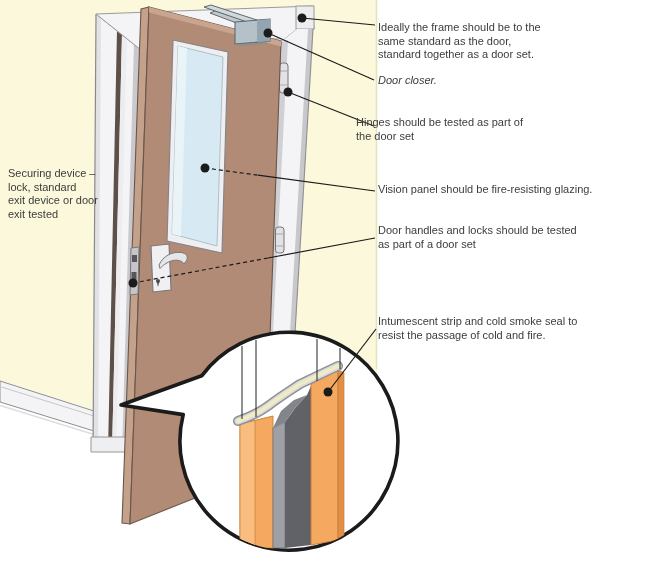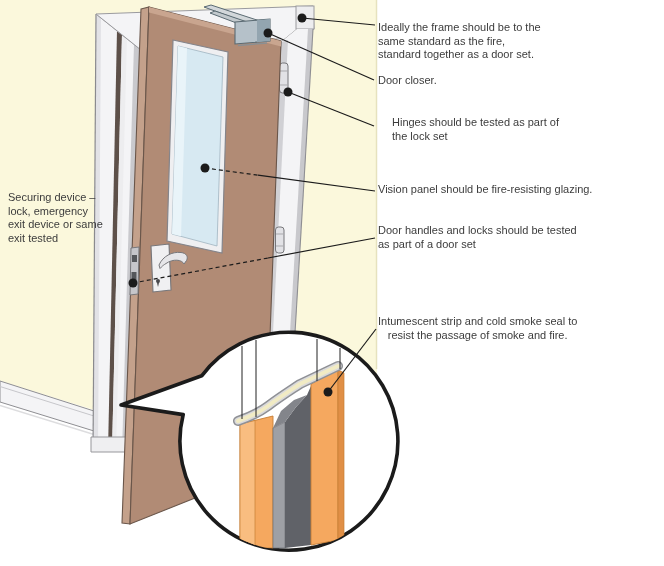--- a/index.html
+++ b/index.html
@@ -140,49 +140,49 @@
   <g fill="#1B1B1B">
     <circle cx="302" cy="18" r="4.5"></circle>
     <circle cx="268" cy="33" r="4.5"></circle>
     <circle cx="288" cy="92" r="4.5"></circle>
     <circle cx="205" cy="168" r="4.5"></circle>
     <circle cx="133" cy="283" r="4.5"></circle>
     <circle cx="328" cy="392" r="4.5"></circle>
   </g>
 </svg>
 
-<div class="note" style="left:8px;top:191px;">
+<div class="note" style="left:8px;top:167px;">
   <div>Securing device –</div>
-  <div>lock, emergency</div>
-  <div>exit device or same</div>
+  <div>lock, standard</div>
+  <div>exit device or door</div>
   <div>exit tested</div>
 </div>
 
 <div class="note" style="left:378px;top:21px;">
   <div>Ideally the frame should be to the</div>
-  <div>same standard as the fire,</div>
+  <div>same standard as the door,</div>
   <div>standard together as a door set.</div>
 </div>
 
-<div class="note" style="left:378px;top:74px;">
+<div class="note" style="left:378px;top:74px;font-style:italic;">
   <div>Door closer.</div>
 </div>
 
-<div class="note" style="left:392px;top:116px;">
+<div class="note" style="left:356px;top:116px;">
   <div>Hinges should be tested as part of</div>
-  <div>the lock set</div>
+  <div>the door set</div>
 </div>
 
 <div class="note" style="left:378px;top:183px;">
   <div>Vision panel should be fire-resisting glazing.</div>
 </div>
 
 <div class="note" style="left:378px;top:224px;">
   <div>Door handles and locks should be tested</div>
   <div>as part of a door set</div>
 </div>
 
-<div class="note" style="left:378px;top:315px;text-align:center;">
+<div class="note" style="left:378px;top:315px;">
   <div>Intumescent strip and cold smoke seal to</div>
-  <div>resist the passage of smoke and fire.</div>
+  <div>resist the passage of cold and fire.</div>
 </div>
 
 </div>
 
 </body></html>

